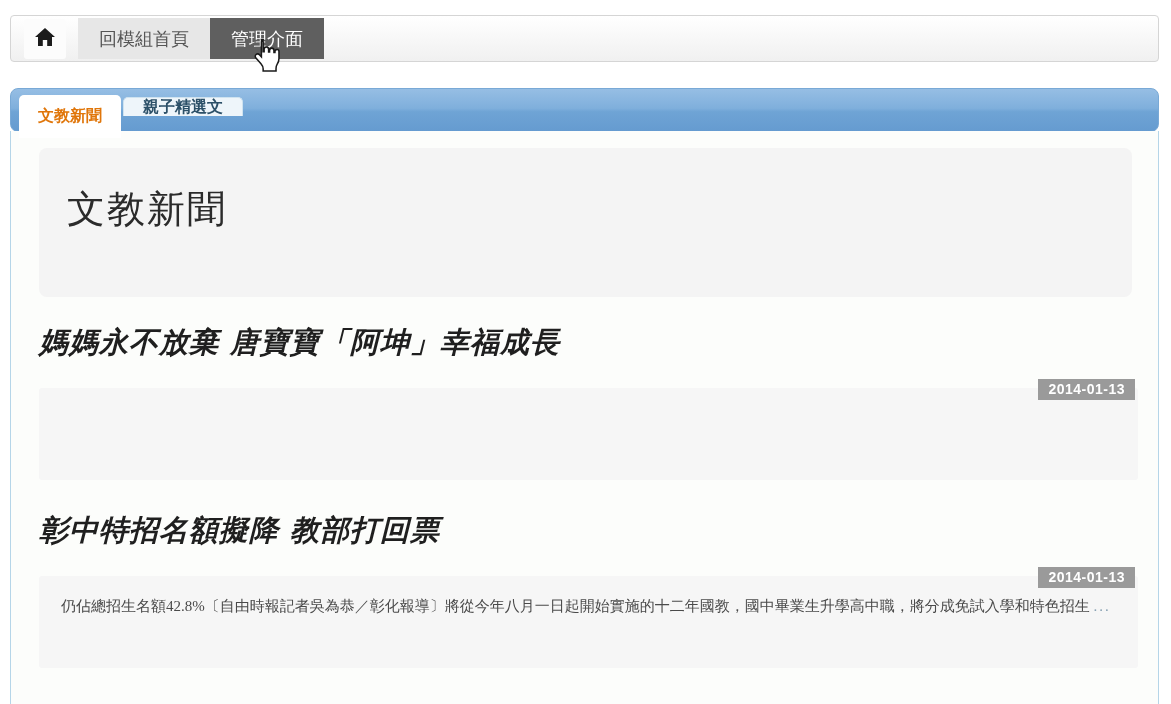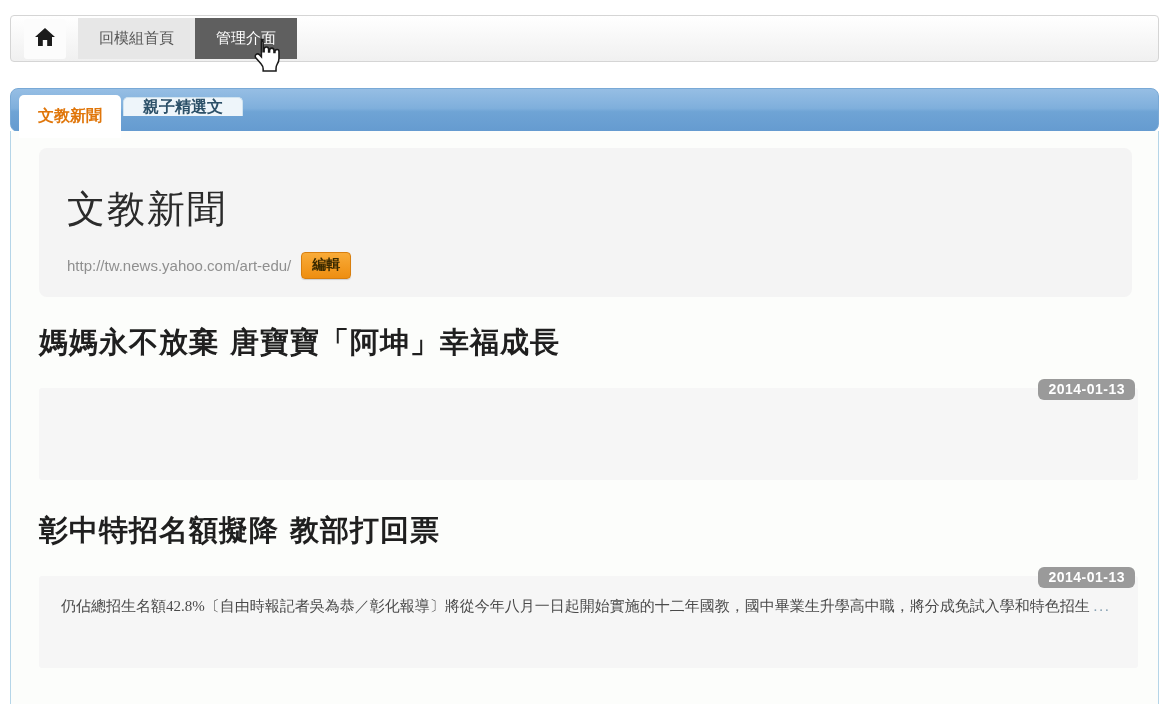--- a/index.html
+++ b/index.html
@@ -13,21 +13,21 @@
     background: linear-gradient(#ffffff, #f0f0f0);
     border: 1px solid #d5d5d5; border-radius: 4px;
     display: flex; align-items: center; padding-left: 13px;
   }
   .nav-home {
     width: 42px; height: 40px; background: #fcfcfc; border-radius: 3px;
     display: flex; align-items: center; justify-content: center; cursor: pointer;
   }
   .nav-btn {
     height: 41px; display: flex; align-items: center; padding: 0 21px;
-    font-size: 15px; cursor: pointer; font-family: "Liberation Serif", "DejaVu Serif", serif; text-align: center;
+    font-size: 18px; cursor: pointer; font-family: "Liberation Serif", "DejaVu Serif", serif; text-align: center;
   }
   .nav-btn.back { background: #e7e7e7; color: #555555; margin-left: 12px; }
   .nav-btn.admin { background: #5f5f5f; color: #ffffff; }
 
   
   .cursor { position: absolute; left: 250px; top: 37px; z-index: 50; pointer-events: none; }
 
   
   .tabzone { position: absolute; left: 10px; top: 88px; width: 1149px; }
   .tabbar {
@@ -73,40 +73,40 @@
     border: 1px solid #d87f0f; border-radius: 4px;
     color: #3a2a00; font-size: 14px; font-weight: bold; cursor: pointer;
     box-shadow: 0 1px 1px rgba(0,0,0,.15);
     font-family: "Liberation Serif", "DejaVu Serif", serif;
   }
 
   
   .article-title {
     position: absolute; left: 28px; right: 26px;
     font-family: "DejaVu Serif", "Liberation Serif", serif;
-    font-size: 29px; font-weight: bold; color: #1f1f1f; letter-spacing: 1px;
+    font-size: 29px; font-weight: bold; color: #1f1f1f; letter-spacing: 1px; font-style: italic;
   }
   .article-title.a1 { top: 192px; }
   .article-title.a2 { top: 380px; }
   .excerpt {
     position: absolute; left: 28px; right: 20px; height: 92px;
     background: #f6f6f6; border-radius: 3px; padding: 13px 22px;
   }
   .excerpt.a1 { top: 257px; }
   .excerpt.a2 { top: 445px; }
   .excerpt-text {
     font-family: "Liberation Serif", "DejaVu Serif", serif;
     font-size: 15px; line-height: 34px; color: #4a4a4a;
   }
   .more { color: #86a0b2; letter-spacing: 2px; }
   .date-badge {
     position: absolute; top: -9px; right: 3px;
     background: #9a9a9a; color: #ffffff;
     font-size: 14px; font-weight: bold; padding: 2px 10px 3px 10px;
-    border-radius: 6px; letter-spacing: .5px;
+    border-radius: 0; letter-spacing: .5px;
   }
 </style>
 </head>
 <body>
 
 <div class="stage">
 
   <div class="navbar">
     <div class="nav-home">
       <span>
@@ -133,24 +133,20 @@
       <div class="tab idle">
         <span>親子精選文</span>
       </div>
     </div>
   </div>
 
   <div class="panel">
 
     <div class="hero">
       <div class="hero-title">文教新聞</div>
-      <div class="hero-meta">
-        <span class="hero-url">http://tw.news.yahoo.com/art-edu/</span>
-        <button class="edit-btn">編輯</button>
-      </div>
     </div>
 
     <h2 class="article-title a1">媽媽永不放棄 唐寶寶「阿坤」幸福成長</h2>
     <div class="excerpt a1">
       <span class="date-badge">2014-01-13</span>
     </div>
 
     <h2 class="article-title a2">彰中特招名額擬降 教部打回票</h2>
     <div class="excerpt a2">
       <span class="date-badge">2014-01-13</span>

